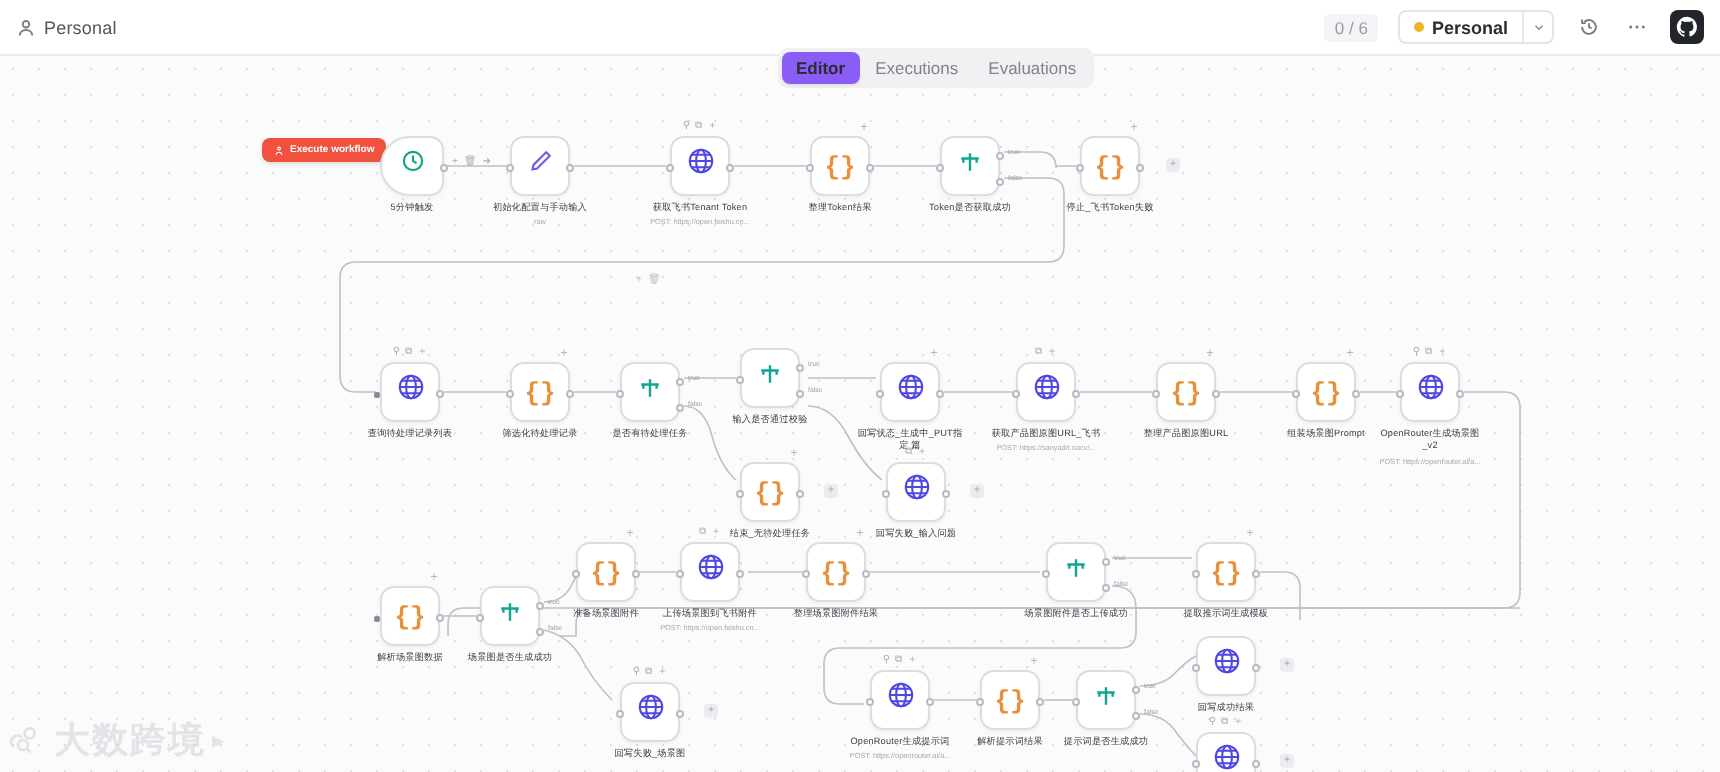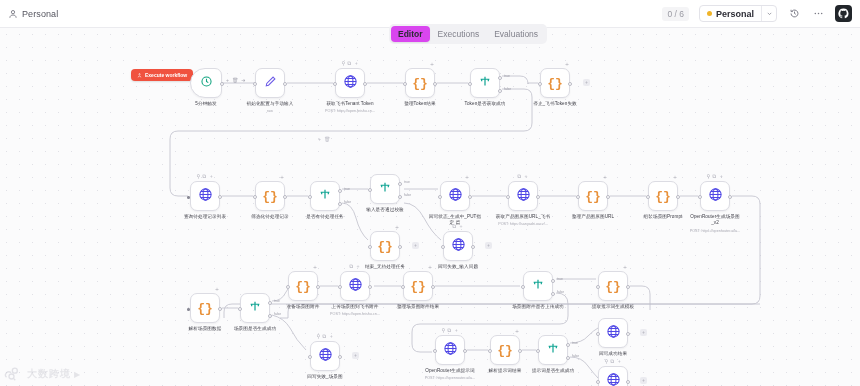--- a/index.html
+++ b/index.html
@@ -29,21 +29,21 @@
   .icon-btn { width:14px; height:14px; display:flex; align-items:center; justify-content:center; color:#7a7a85; }
   .gh-btn { width:17px; height:17px; border-radius:4px; background:#22262b; display:flex; align-items:center; justify-content:center; }
 
   
   .tabstrip {
     position:absolute; top:24px; left:389px; z-index: 41;
     display:flex; align-items:center; background:#f1f1f4;
     border-radius:5px; padding:2px; gap:1px;
   }
   .tab { font-size:8.5px; padding: 3px 7px; border-radius:4px; color:#82828c; white-space:nowrap; }
-  .tab.active { background:#d946ef; color:#2c2c34; font-weight:600; box-shadow:0 1px 1.5px rgba(0,0,0,.07);text-align:center; }
+  .tab.active { background:#8b5cf6; color:#2c2c34; font-weight:600; box-shadow:0 1px 1.5px rgba(0,0,0,.07);text-align:center; }
 
   
   .canvas {
     position:absolute; top:28px; left:0; width:860px; height:358px;
     background-color:#fbfbfc;
     background-image:
       radial-gradient(circle, #e0e0e6 0.7px, transparent 0.8px);
     background-size: 13px 13px;
     overflow:hidden;
   }
@@ -111,21 +111,21 @@
     background:#ebebf0; color:#9a9aa6; font-size:5px;
     display:flex; align-items:center; justify-content:center; line-height:1;
   }
 
   
   .watermark {
     position:absolute; left:4px; bottom:4px; display:flex; align-items:center; gap:3px;
     opacity:.5; z-index:35;
   }
   .wm-logo { width:20px; height:16px; color:#c9c9d2; display:flex; }
-  .wm-text { font-size:10px; font-weight:700; color:#cfcfd6; letter-spacing:1px; }
+  .wm-text { font-size:18px; font-weight:700; color:#cfcfd6; letter-spacing:1px; }
   .wm-caret { font-size:8px; color:#cfcfd6; }
 </style>
 </head>
 <body>
 
 <div id="app">
 
   <div class="topbar">
     <div class="breadcrumb">
       <span class="person-icon">

